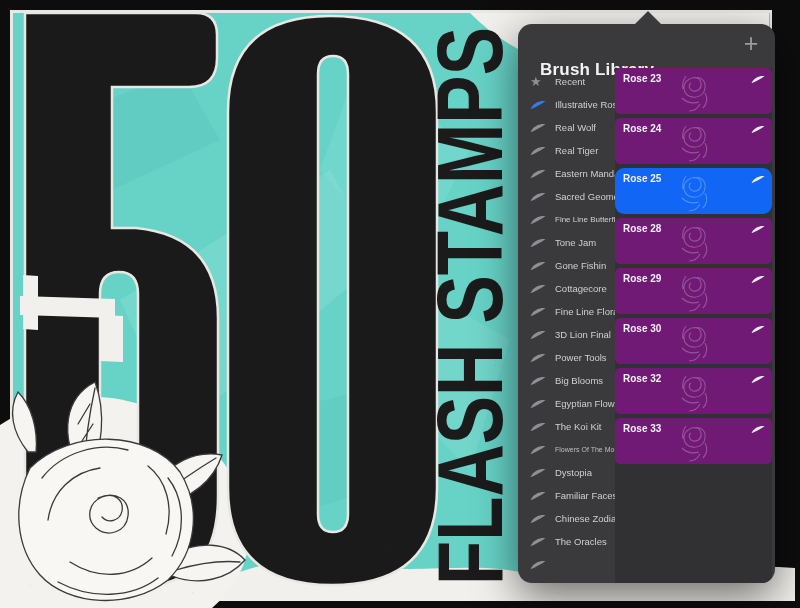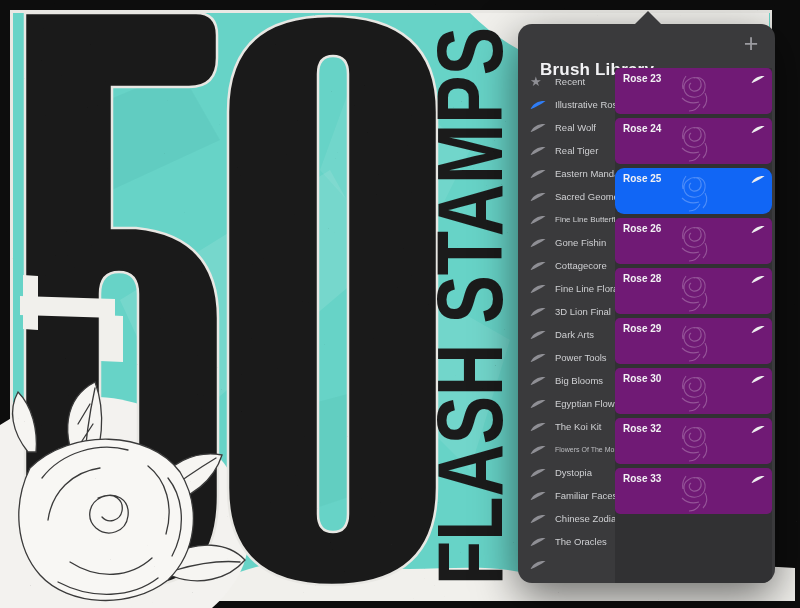--- a/index.html
+++ b/index.html
@@ -163,20 +163,28 @@
             </svg>
           </span>
           <span class="lbl">Fine Line Butterflies</span>
         </div>
         <div class="set-item">
           <span class="ic">
             <svg class="sw" viewBox="0 0 20 12">
               <path d="M0.8,10.8 C4.5,3.8 10.5,0.7 19.4,1.1 C13.8,5.2 6.9,8.9 1.5,11 Z" fill="currentColor"></path>
             </svg>
           </span>
+          <span class="lbl">Tone Jam</span>
+        </div>
+        <div class="set-item">
+          <span class="ic">
+            <svg class="sw" viewBox="0 0 20 12">
+              <path d="M0.8,10.8 C4.5,3.8 10.5,0.7 19.4,1.1 C13.8,5.2 6.9,8.9 1.5,11 Z" fill="currentColor"></path>
+            </svg>
+          </span>
           <span class="lbl">Gone Fishin</span>
         </div>
         <div class="set-item">
           <span class="ic">
             <svg class="sw" viewBox="0 0 20 12">
               <path d="M0.8,10.8 C4.5,3.8 10.5,0.7 19.4,1.1 C13.8,5.2 6.9,8.9 1.5,11 Z" fill="currentColor"></path>
             </svg>
           </span>
           <span class="lbl">Cottagecore</span>
         </div>
@@ -188,28 +196,20 @@
           </span>
           <span class="lbl">Fine Line Floral</span>
         </div>
         <div class="set-item">
           <span class="ic">
             <svg class="sw" viewBox="0 0 20 12">
               <path d="M0.8,10.8 C4.5,3.8 10.5,0.7 19.4,1.1 C13.8,5.2 6.9,8.9 1.5,11 Z" fill="currentColor"></path>
             </svg>
           </span>
           <span class="lbl">3D Lion Final</span>
-        </div>
-        <div class="set-item">
-          <span class="ic">
-            <svg class="sw" viewBox="0 0 20 12">
-              <path d="M0.8,10.8 C4.5,3.8 10.5,0.7 19.4,1.1 C13.8,5.2 6.9,8.9 1.5,11 Z" fill="currentColor"></path>
-            </svg>
-          </span>
-          <span class="lbl">Dark Arts</span>
         </div>
         <div class="set-item">
           <span class="ic">
             <svg class="sw" viewBox="0 0 20 12">
               <path d="M0.8,10.8 C4.5,3.8 10.5,0.7 19.4,1.1 C13.8,5.2 6.9,8.9 1.5,11 Z" fill="currentColor"></path>
             </svg>
           </span>
           <span class="lbl">Power Tools</span>
         </div>
         <div class="set-item">
@@ -305,30 +305,20 @@
           <svg class="sw" viewBox="0 0 20 12">
             <path d="M0.8,10.8 C4.5,3.8 10.5,0.7 19.4,1.1 C13.8,5.2 6.9,8.9 1.5,11 Z" fill="currentColor"></path>
           </svg>
         </div>
         <div class="row selected">
           <svg class="thumb" viewBox="0 0 46 44" fill="none" stroke="rgba(255,255,255,0.30)" stroke-width="1.1">
             <path d="M23,9 C30,7 35,12 34,19 C33,27 25,30 18,27 C12,24 11,15 17,11 C22,7 29,8 30,14 C31,19 27,23 22,22 C18,21 17,16 20,14"></path>
             <path d="M11,29 C15,33 21,35 28,33 M34,24 C37,29 36,35 32,39 M15,7 C12,11 11,15 12,20 M29,35 C27,39 23,42 18,42"></path>
           </svg>
           <span class="lbl">Rose 25</span>
-          <svg class="sw" viewBox="0 0 20 12">
-            <path d="M0.8,10.8 C4.5,3.8 10.5,0.7 19.4,1.1 C13.8,5.2 6.9,8.9 1.5,11 Z" fill="currentColor"></path>
-          </svg>
-        </div>
-        <div class="row">
-          <svg class="thumb" viewBox="0 0 46 44" fill="none" stroke="rgba(255,255,255,0.30)" stroke-width="1.1">
-            <path d="M23,9 C30,7 35,12 34,19 C33,27 25,30 18,27 C12,24 11,15 17,11 C22,7 29,8 30,14 C31,19 27,23 22,22 C18,21 17,16 20,14"></path>
-            <path d="M11,29 C15,33 21,35 28,33 M34,24 C37,29 36,35 32,39 M15,7 C12,11 11,15 12,20 M29,35 C27,39 23,42 18,42"></path>
-          </svg>
-          <span class="lbl">Rose 26</span>
           <svg class="sw" viewBox="0 0 20 12">
             <path d="M0.8,10.8 C4.5,3.8 10.5,0.7 19.4,1.1 C13.8,5.2 6.9,8.9 1.5,11 Z" fill="currentColor"></path>
           </svg>
         </div>
         <div class="row">
           <svg class="thumb" viewBox="0 0 46 44" fill="none" stroke="rgba(255,255,255,0.30)" stroke-width="1.1">
             <path d="M23,9 C30,7 35,12 34,19 C33,27 25,30 18,27 C12,24 11,15 17,11 C22,7 29,8 30,14 C31,19 27,23 22,22 C18,21 17,16 20,14"></path>
             <path d="M11,29 C15,33 21,35 28,33 M34,24 C37,29 36,35 32,39 M15,7 C12,11 11,15 12,20 M29,35 C27,39 23,42 18,42"></path>
           </svg>
           <span class="lbl">Rose 28</span>

